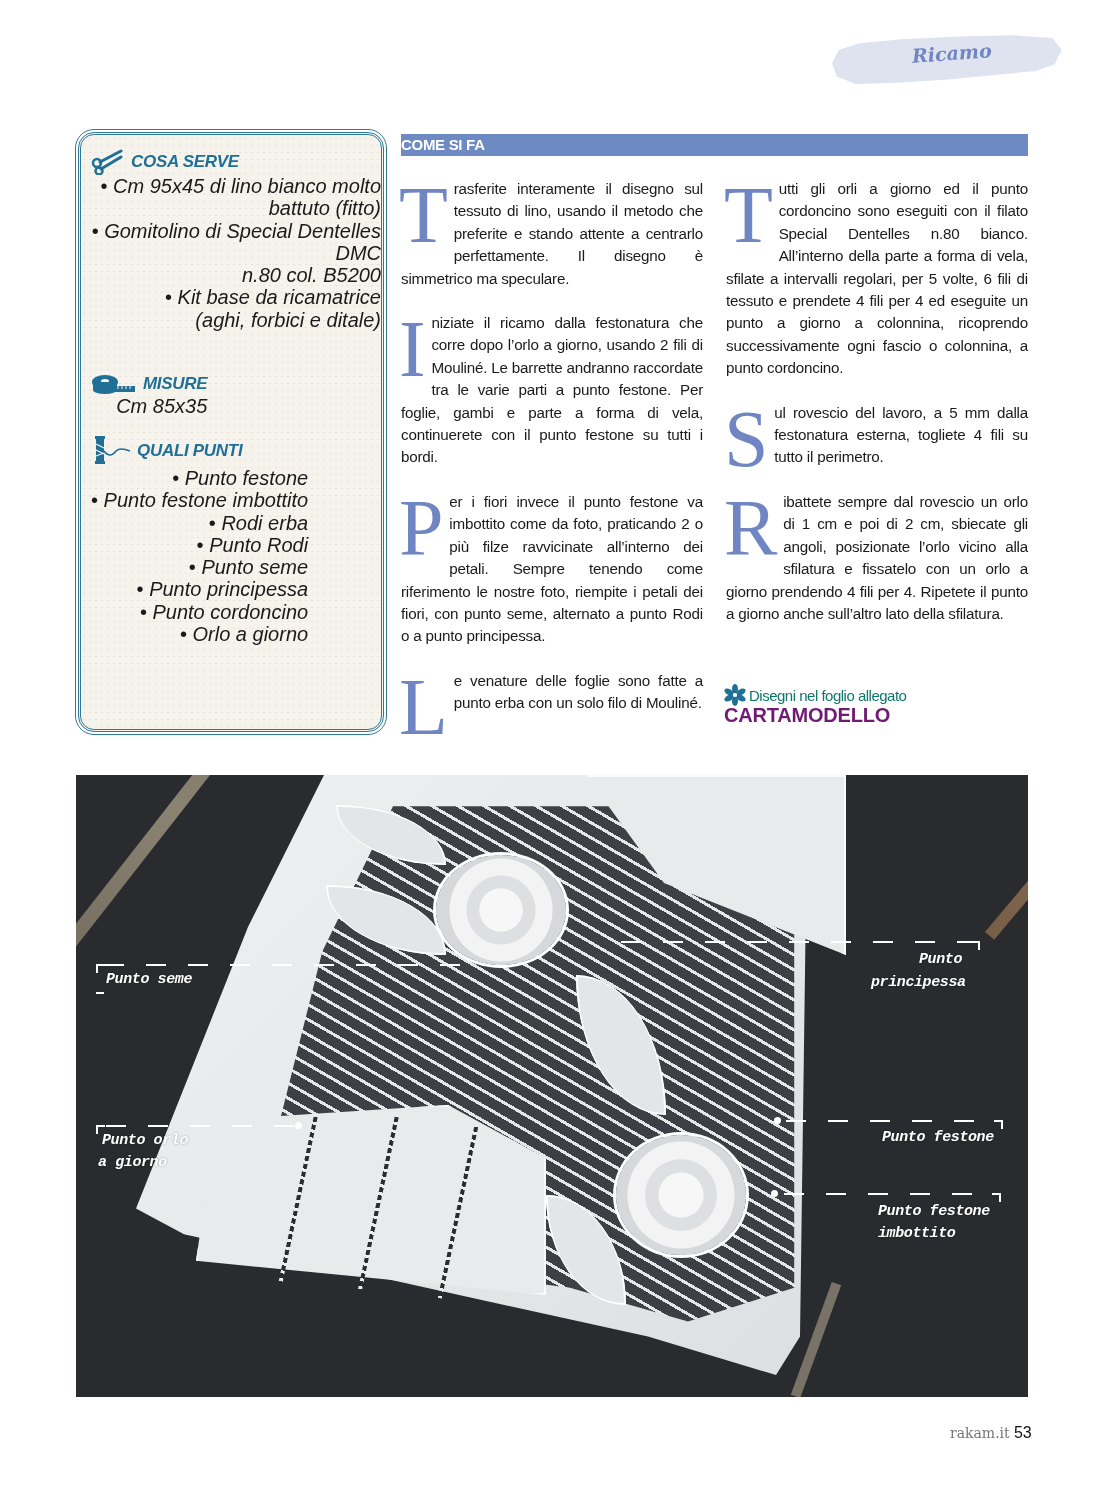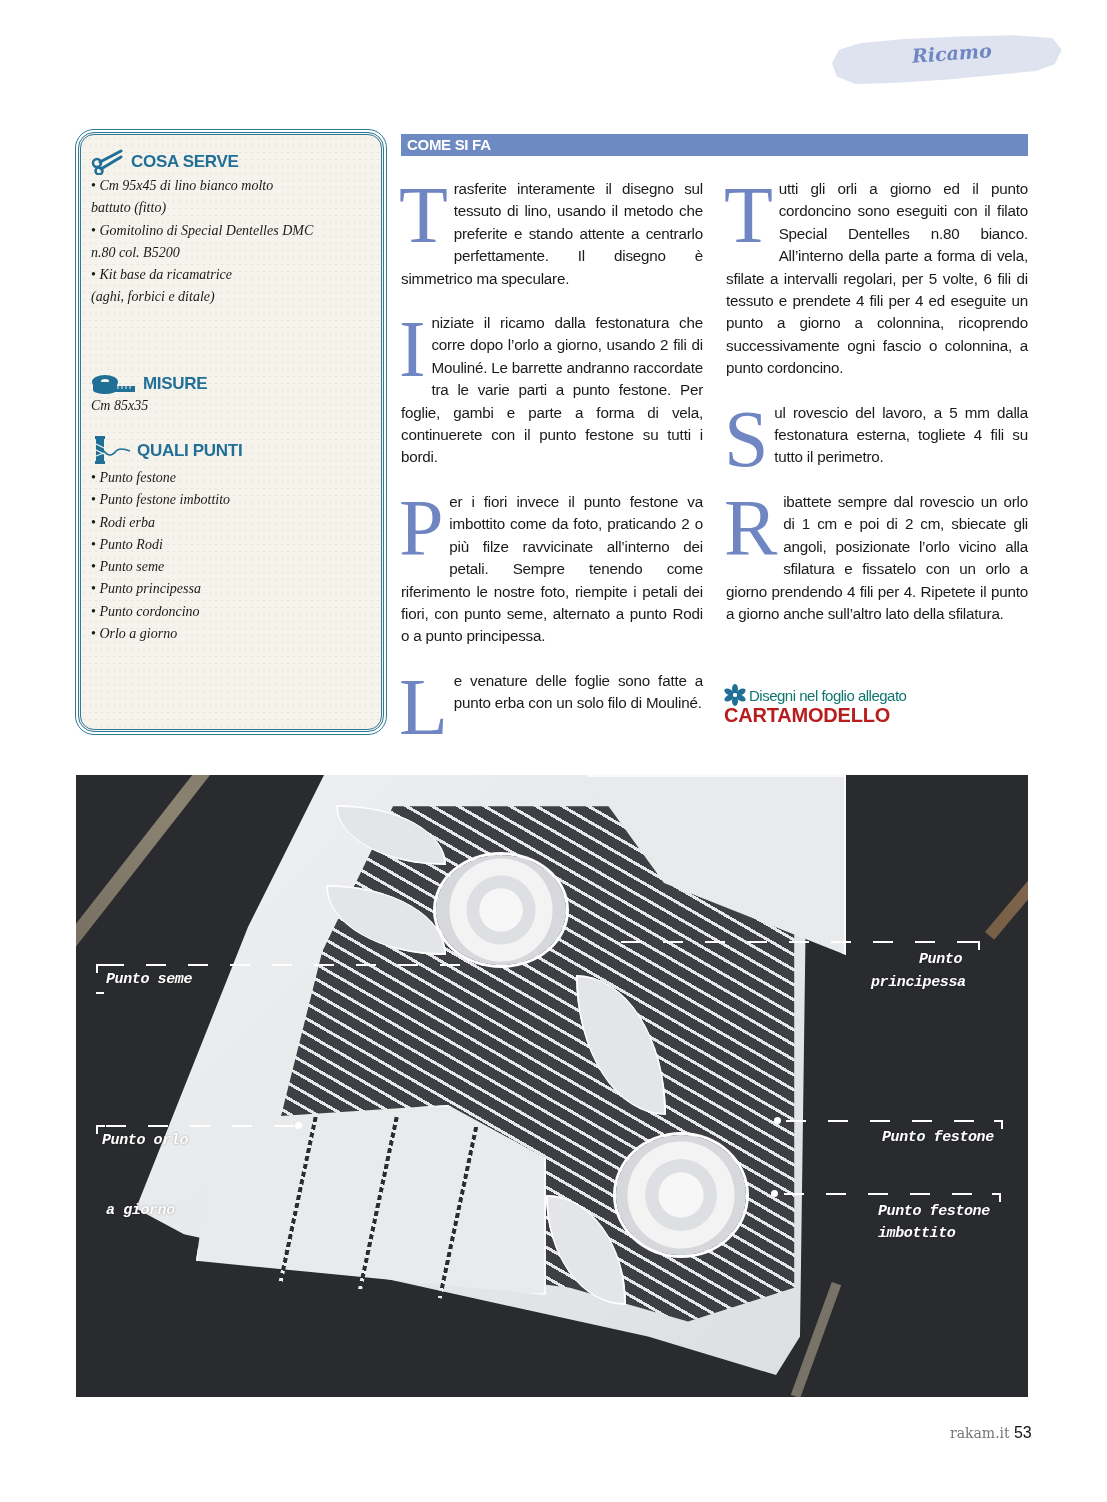--- a/index.html
+++ b/index.html
@@ -4,34 +4,34 @@
 <style>
   html,body{margin:0;padding:0;}
   body{width:1107px;height:1502px;background:#ffffff;position:relative;overflow:hidden;font-family:"Liberation Sans",sans-serif;color:#1a1a1a;}
   
   .section-tag{position:absolute;left:832px;top:30px;width:232px;height:66px;}
   .section-tag .brush{position:absolute;inset:0;background:#dfe3f0;clip-path:polygon(3% 30%,12% 20%,30% 14%,55% 10%,78% 8%,95% 12%,99% 30%,96% 52%,88% 62%,70% 68%,50% 75%,28% 80%,10% 82%,2% 70%,0% 50%);box-shadow:0 3px 6px rgba(0,0,0,.15);filter:drop-shadow(2px 4px 3px rgba(0,0,0,.18));}
   .section-tag .label{position:absolute;left:80px;top:12px;font-family:"DejaVu Serif",serif;font-style:italic;font-weight:bold;font-size:19px;color:#6f86c2;transform:rotate(-4deg);}
   
   .box{position:absolute;left:78px;top:132px;width:300px;height:594px;border:3px double #2d7a9b;outline:1px solid #2d7a9b;outline-offset:2px;border-radius:16px;background:#f6f3ec;background-image:radial-gradient(#e7e2d8 0.8px,transparent 0.9px);background-size:6px 7px;}
   .box-section{position:absolute;left:10px;}
-  .box-title{display:flex;align-items:center;gap:6px;font-weight:bold;font-size:17px;color:#1f6f96;letter-spacing:-0.3px;}
-  .box-list{margin:0;padding:0;list-style:none;font-family:Liberation Serif, serif;font-style:italic;font-size:14px;line-height:22.3px;color:#1a1a1a;}
+  .box-title{display:flex;align-items:center;gap:6px;font-weight:bold;font-size:17px;color:#1f6f96;letter-spacing:-0.3px;font-style:italic;}
+  .box-list{margin:0;padding:0;list-style:none;font-family:Liberation Sans, sans-serif;font-style:italic;font-size:20px;line-height:22.3px;color:#1a1a1a;text-align:right;}
   .box-list li{white-space:pre-line;}
   .box-list li::before{content:"• ";font-style:normal;}
   .box-list.plain li::before{content:"";}
   .icon svg{display:block;}
   
-  .csf-header{position:absolute;left:401px;top:134px;width:627px;height:22px;background:#6e8ac3;color:#fff;font-weight:bold;font-size:15px;line-height:22px;padding-left:6px;box-sizing:border-box;letter-spacing:-0.3px;}
+  .csf-header{position:absolute;left:401px;top:134px;width:627px;height:22px;background:#6e8ac3;color:#fff;font-weight:bold;font-size:15px;line-height:22px;padding-left:0;box-sizing:border-box;letter-spacing:-0.3px;}
   .col{position:absolute;font-size:15.2px;line-height:22.4px;color:#1a1a1a;text-align:justify;letter-spacing:-0.2px;}
   .para{margin:0 0 22px 0;}
   .dropcap{float:left;font-family:"Liberation Serif",serif;font-size:80px;line-height:62px;color:#6f86c2;margin:6px 6px 0 -2px;height:66px;}
   .footer-note{position:absolute;left:724px;top:684px;}
   .footer-note .line1{display:flex;align-items:center;gap:3px;font-size:15px;letter-spacing:-0.5px;color:#0f766e;}
-  .footer-note .line2{font-weight:bold;font-size:20px;color:#b91c1c;letter-spacing:-0.2px;margin-top:-2px;}
+  .footer-note .line2{font-weight:bold;font-size:20px;color:#701a75;letter-spacing:-0.2px;margin-top:-2px;}
   
   .photo{position:absolute;left:76px;top:775px;width:952px;height:622px;overflow:hidden;background:#2a2b2e;}
   .photo .wood1{position:absolute;left:-60px;top:230px;width:520px;height:14px;background:linear-gradient(90deg,#7d7566,#a49983,#6b6355);transform:rotate(-52deg);transform-origin:left;opacity:.8;}
   .photo .wood2{position:absolute;left:860px;top:40px;width:300px;height:12px;background:linear-gradient(90deg,#8a6b4c,#b3906a);transform:rotate(-50deg);opacity:.8;}
   .photo .wood3{position:absolute;left:680px;top:560px;width:120px;height:10px;background:#8c8475;transform:rotate(-70deg);opacity:.8;}
   .runner{position:absolute;left:60px;top:-40px;width:800px;height:640px;background:linear-gradient(135deg,#f0f1f2,#dcdde0);clip-path:polygon(26% 0%,82% 0%,84% 3%,83% 94%,80% 100%,64% 94%,6% 78%,0% 74%,14% 30%);}
   .lace{position:absolute;left:140px;top:20px;width:590px;height:560px;background:
      radial-gradient(circle at 40% 40%,rgba(255,255,255,.0) 0,rgba(255,255,255,0) 1px),
      repeating-linear-gradient(30deg,#2d2e33 0 10px,#e6e7e9 10px 13px),
      repeating-linear-gradient(-40deg,transparent 0 14px,#e6e7e9 14px 17px);
@@ -184,21 +184,21 @@
 
   <div class="dash" style="left:545px;top:166px;width:350px;"></div>
   <div class="bracket" style="left:895px;top:166px;border-width:2px 2px 0 0;"></div>
   <div class="callout" style="left:843px;top:174px;">Punto</div>
   <div class="callout" style="left:795px;top:197px;">principessa</div>
 
   <div class="dash" style="left:30px;top:350px;width:196px;"></div>
   <div class="bracket" style="left:20px;top:350px;border-width:2px 0 0 2px;"></div>
   <div class="dot" style="left:219px;top:347px;"></div>
   <div class="callout" style="left:26px;top:355px;">Punto orlo</div>
-  <div class="callout" style="left:30px;top:377px;margin-top:48px;">a giorno</div>
+  <div class="callout" style="left:22px;top:377px;">a giorno</div>
 
   <div class="dot" style="left:698px;top:342px;"></div>
   <div class="dash" style="left:710px;top:345px;width:210px;"></div>
   <div class="bracket" style="left:918px;top:345px;border-width:2px 2px 0 0;"></div>
   <div class="callout" style="left:806px;top:352px;">Punto festone</div>
 
   <div class="dot" style="left:695px;top:415px;"></div>
   <div class="dash" style="left:708px;top:418px;width:210px;"></div>
   <div class="bracket" style="left:916px;top:418px;border-width:2px 2px 0 0;"></div>
   <div class="callout" style="left:802px;top:426px;">Punto festone</div>

